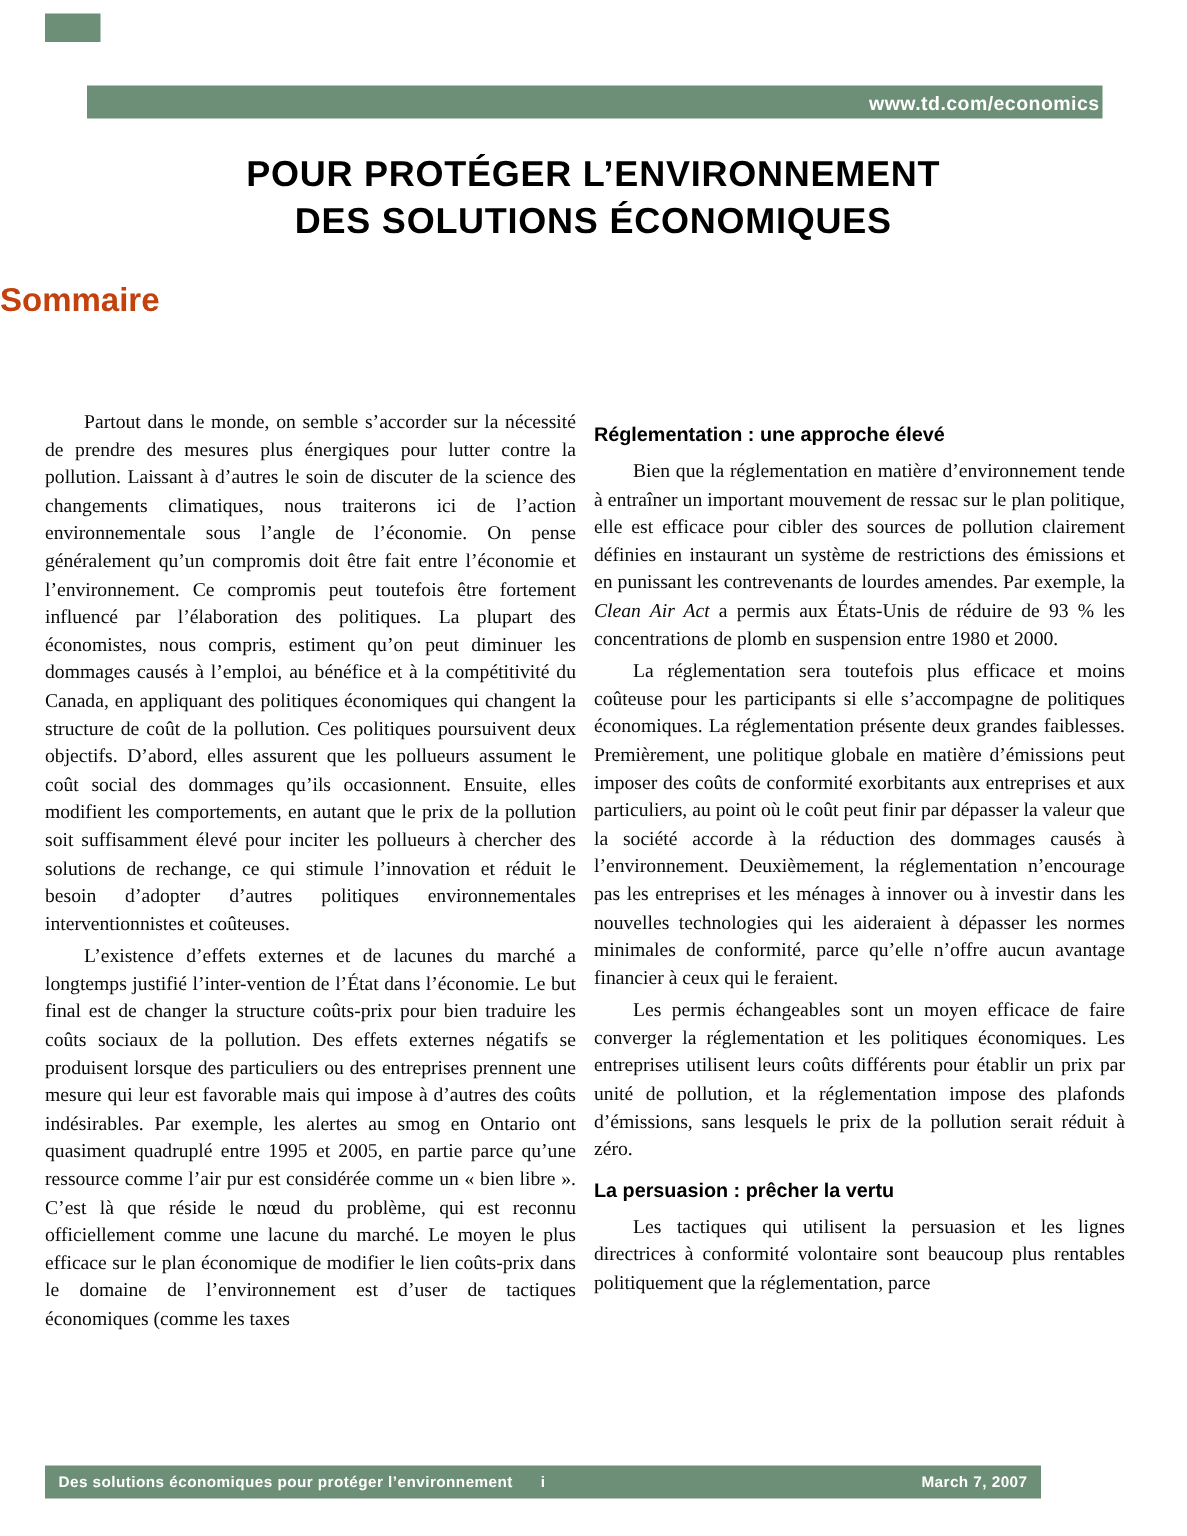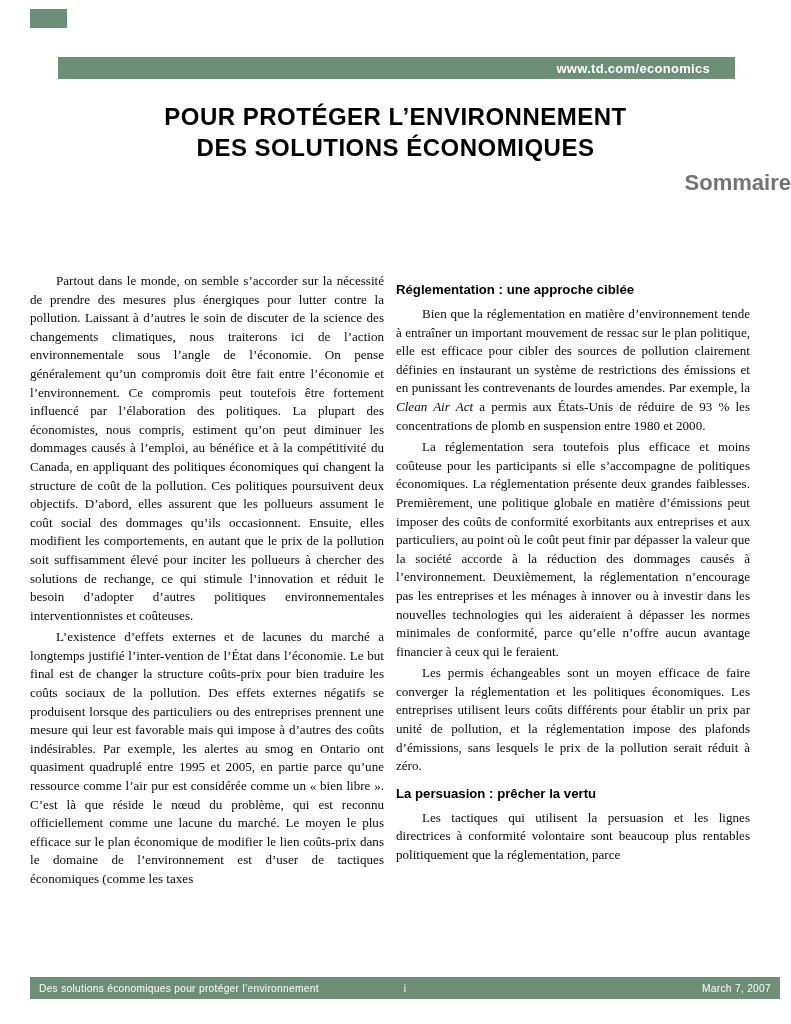--- a/index.html
+++ b/index.html
@@ -14,66 +14,66 @@
     background:#ffffff; overflow:hidden;
   }
   .corner-mark {
     position:absolute; left:30px; top:9px; width:37px; height:19px;
     background:var(--accent, #6d8f78);
   }
   .header-bar {
     position:absolute; left:58px; top:57px; width:677px; height:22px;
     background:var(--accent, #6d8f78);
     display:flex; align-items:center; justify-content:flex-end;
-    padding-right:25px;
+    padding-right:2px;
   }
   .header-url {
     color:#ffffff;
     font-family:"Liberation Sans", sans-serif;
     font-weight:bold; font-size:13px; letter-spacing:0.3px;
     white-space:nowrap;
   }
   .doc-title {
     position:absolute; top:101px; left:0; width:100%;
     text-align:center;
     font-family:"Liberation Sans", sans-serif;
     font-weight:bold; font-size:24px; line-height:31px;
     letter-spacing:0.5px; color:#000;
   }
   .doc-subtitle {
-    position:absolute; top:170px; left:0; width:100%;
-    text-align:right;
+    position:absolute; top:187px; left:0; width:100%;
+    text-align:left;
     font-family:"Liberation Sans", sans-serif;
-    font-weight:bold; font-size:22px; color:#737373;
+    font-weight:bold; font-size:22px; color:#c2410c;
   }
   .columns {
     position:absolute; top:272px; left:30px; width:731px; height:702px;
     display:flex; gap:12px; overflow:hidden;
   }
   .col {
     width:354px;
     font-size:13.1px; line-height:18.6px;
     text-align:justify; color:#0a0a0a;
   }
   .para { margin:0 0 3px 0; }
   .para.indent { text-indent:26px; }
   .subheading {
     font-family:"Liberation Sans", sans-serif;
     font-weight:bold; font-size:13.2px; line-height:16px;
     margin:10px 0 7px 0; text-align:left; color:#000;
   }
   .italic { font-style:italic; }
   .footer-bar {
-    position:absolute; left:30px; top:977px; width:750px; height:22px;
+    position:absolute; left:30px; top:977px; width:664px; height:22px;
     background:var(--accent, #6d8f78); z-index:5;
     display:flex; align-items:center;
     padding:0 9px;
     color:#ffffff;
     font-family:"Liberation Sans", sans-serif;
-    font-weight:normal; font-size:10.2px; letter-spacing:0.3px;
+    font-weight:bold; font-size:10.2px; letter-spacing:0.3px;
   }
   .footer-left  { flex:1 1 0; min-width:0; text-align:left; white-space:nowrap; }
   .footer-center{ width:40px; text-align:center; }
   .footer-right { flex:1 1 0; min-width:0; text-align:right; white-space:nowrap; }
 </style>
 </head>
 <body>
 
 <div class="page">
 
@@ -91,21 +91,21 @@
   <div class="doc-subtitle">Sommaire</div>
 
   <div class="columns">
 
     <div class="col">
       <p class="para indent">Partout dans le monde, on semble s’accorder sur la nécessité de prendre des mesures plus énergiques pour lutter contre la pollution. Laissant à d’autres le soin de discuter de la science des changements climatiques, nous traiterons ici de l’action environnementale sous l’angle de l’économie. On pense généralement qu’un compromis doit être fait entre l’économie et l’environnement. Ce compromis peut toutefois être fortement influencé par l’élaboration des politiques. La plupart des économistes, nous compris, estiment qu’on peut diminuer les dommages causés à l’emploi, au bénéfice et à la compétitivité du Canada, en appliquant des politiques économiques qui changent la structure de coût de la pollution. Ces politiques poursuivent deux objectifs. D’abord, elles assurent que les pollueurs assument le coût social des dommages qu’ils occasionnent. Ensuite, elles modifient les comportements, en autant que le prix de la pollution soit suffisamment élevé pour inciter les pollueurs à chercher des solutions de rechange, ce qui stimule l’innovation et réduit le besoin d’adopter d’autres politiques environnementales interventionnistes et coûteuses.</p>
       <p class="para indent">L’existence d’effets externes et de lacunes du marché a longtemps justifié l’inter-vention de l’État dans l’économie. Le but final est de changer la structure coûts-prix pour bien traduire les coûts sociaux de la pollution. Des effets externes négatifs se produisent lorsque des particuliers ou des entreprises prennent une mesure qui leur est favorable mais qui impose à d’autres des coûts indésirables. Par exemple, les alertes au smog en Ontario ont quasiment quadruplé entre 1995 et 2005, en partie parce qu’une ressource comme l’air pur est considérée comme un « bien libre ». C’est là que réside le nœud du problème, qui est reconnu officiellement comme une lacune du marché. Le moyen le plus efficace sur le plan économique de modifier le lien coûts-prix dans le domaine de l’environnement est d’user de tactiques économiques (comme les taxes</p>
     </div>
 
     <div class="col">
-      <h3 class="subheading">Réglementation : une approche ciblée</h3>
+      <h3 class="subheading">Réglementation : une approche élevé</h3>
       <p class="para indent"><span>Bien que la réglementation en matière d’environnement tende à entraîner un important mouvement de ressac sur le plan politique, elle est efficace pour cibler des sources de pollution clairement définies en instaurant un système de restrictions des émissions et en punissant les contrevenants de lourdes amendes. Par exemple, la </span><em class="italic">Clean Air Act</em><span> a permis aux États-Unis de réduire de 93 % les concentrations de plomb en suspension entre 1980 et 2000.</span></p>
       <p class="para indent">La réglementation sera toutefois plus efficace et moins coûteuse pour les participants si elle s’accompagne de politiques économiques. La réglementation présente deux grandes faiblesses. Premièrement, une politique globale en matière d’émissions peut imposer des coûts de conformité exorbitants aux entreprises et aux particuliers, au point où le coût peut finir par dépasser la valeur que la société accorde à la réduction des dommages causés à l’environnement. Deuxièmement, la réglementation n’encourage pas les entreprises et les ménages à innover ou à investir dans les nouvelles technologies qui les aideraient à dépasser les normes minimales de conformité, parce qu’elle n’offre aucun avantage financier à ceux qui le feraient.</p>
       <p class="para indent">Les permis échangeables sont un moyen efficace de faire converger la réglementation et les politiques économiques. Les entreprises utilisent leurs coûts différents pour établir un prix par unité de pollution, et la réglementation impose des plafonds d’émissions, sans lesquels le prix de la pollution serait réduit à zéro.</p>
       <h3 class="subheading">La persuasion : prêcher la vertu</h3>
       <p class="para indent">Les tactiques qui utilisent la persuasion et les lignes directrices à conformité volontaire sont beaucoup plus rentables politiquement que la réglementation, parce</p>
     </div>
 
   </div>
 
   <div class="footer-bar">

